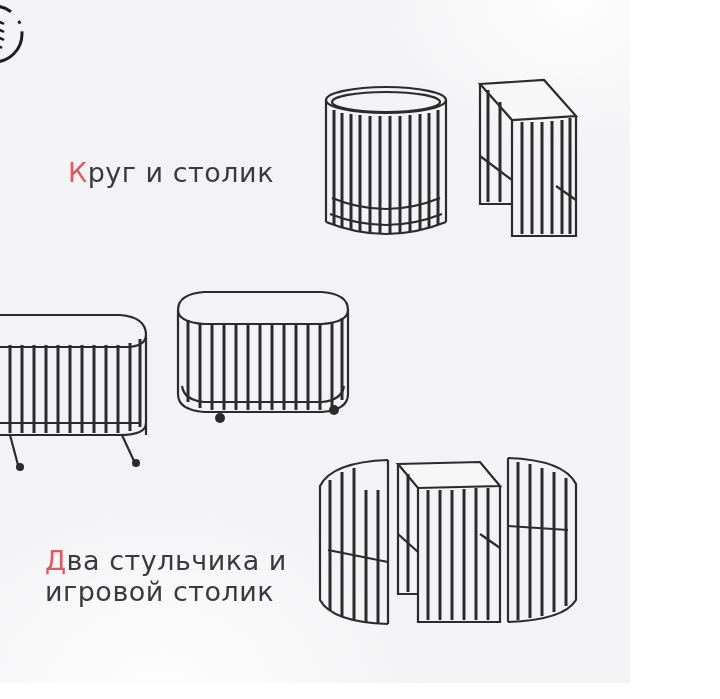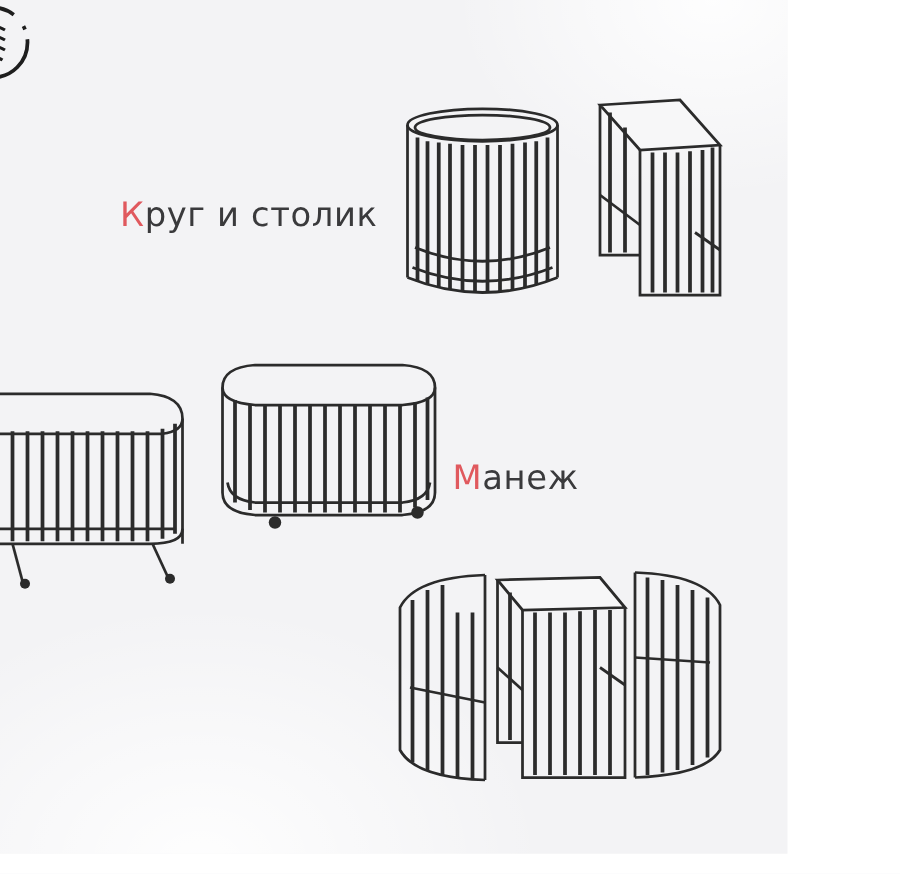--- a/index.html
+++ b/index.html
@@ -1,21 +1,21 @@
 <!DOCTYPE html>
 <html><head>
 <meta charset="utf-8">
 <style>
   html,body{margin:0;padding:0;}
   body{width:720px;height:699px;background:#ffffff;position:relative;overflow:hidden;font-family:"DejaVu Sans","Liberation Sans",sans-serif;}
   .panel{position:absolute;left:0;top:0;width:630px;height:683px;background:#f3f3f5;overflow:hidden;}
   .panel .glow{position:absolute;border-radius:50%;background:radial-gradient(ellipse at center,rgba(255,255,255,0.9) 0%,rgba(255,255,255,0) 70%);}
   .txt{position:absolute;color:#3a3a3c;font-size:27px;line-height:31px;letter-spacing:0.5px;}
   .txt .acc{color:#e0595e;}
-  .right{text-align:right;}
+  .right{text-align:center;}
   .logo{position:absolute;left:-28px;top:2px;width:54px;height:64px;}
   svg.draw{position:absolute;}
 </style>
 </head>
 <body>
 
 <div class="panel">
   <div class="glow" style="left:-120px;top:480px;width:560px;height:420px;"></div>
   <div class="glow" style="left:360px;top:-160px;width:420px;height:320px;"></div>
 
@@ -129,23 +129,20 @@
         <line x1="98" y1="38" x2="98" y2="124"></line>
         <line x1="110" y1="38" x2="110" y2="124"></line>
       <line x1="122" y1="38" x2="122" y2="124"></line>
         <line x1="134" y1="38" x2="134" y2="124"></line>
         <line x1="146" y1="38" x2="146" y2="124"></line>
       <line x1="158" y1="36" x2="158" y2="120"></line>
         <line x1="168" y1="32" x2="168" y2="114"></line>
     </g>
   </svg>
 
-  <div class="txt" style="left:362px;top:367px;">
-    <span class="acc">М</span><span>анеж</span>
-  </div>
 
   <svg class="draw" style="left:312px;top:450px;" width="270" height="180" viewBox="0 0 270 180">
     <g fill="none" stroke="#2b2b2b" stroke-width="2.2">
       <path d="M76 10 Q20 12 8 36 V150 Q20 172 76 174"></path>
       <path d="M76 10 V174"></path>
         <path d="M16 100 L76 112"></path>
     </g>
     <g stroke="#2b2b2b" stroke-width="3">
       <line x1="18" y1="30" x2="18" y2="160"></line>
         <line x1="30" y1="22" x2="30" y2="166"></line>
@@ -178,13 +175,17 @@
     </g>
     <g stroke="#2b2b2b" stroke-width="3">
       <line x1="206" y1="12" x2="206" y2="170"></line>
         <line x1="218" y1="14" x2="218" y2="168"></line>
         <line x1="230" y1="18" x2="230" y2="166"></line>
       <line x1="242" y1="22" x2="242" y2="162"></line>
         <line x1="254" y1="28" x2="254" y2="156"></line>
     </g>
   </svg>
 
+  <div class="txt" style="left:45px;top:545px;">
+    <span class="acc">Д</span><span>ва стульчика и</span><br>
+    <span>игровой столик</span>
+  </div>
 </div>
 
 </body></html>

